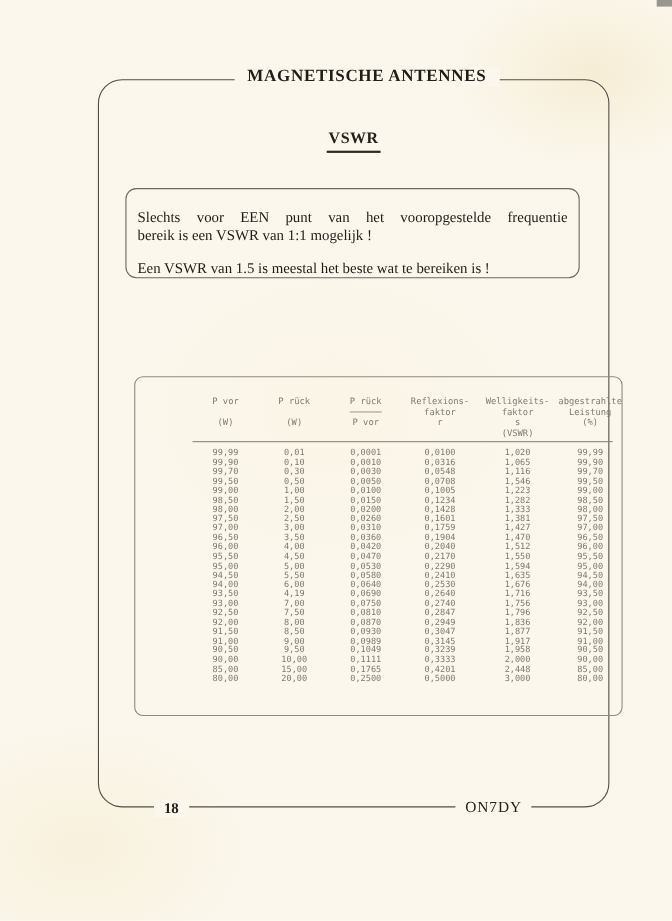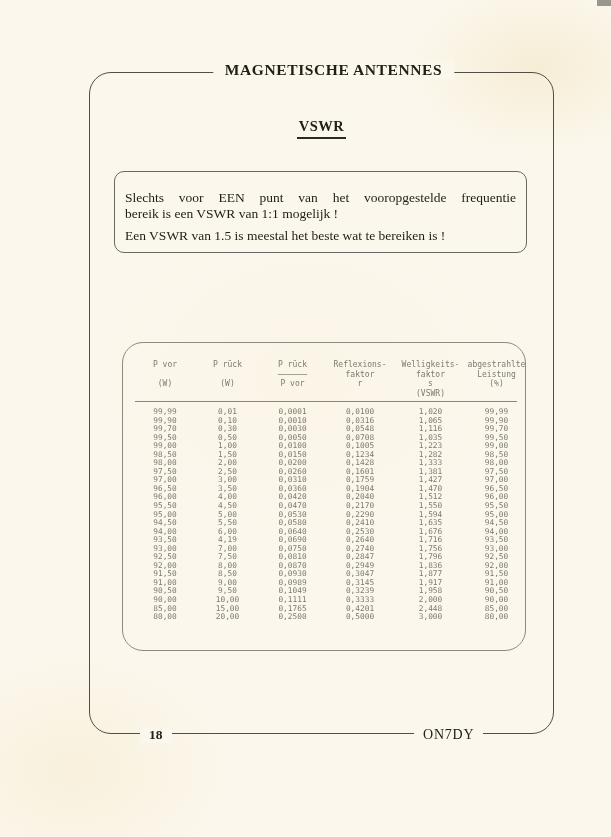--- a/index.html
+++ b/index.html
@@ -49,30 +49,31 @@
     color:#21201a;
     border-bottom:2px solid #2a2922; padding:0 2px 2px 2px;text-align:right;
   }
   .note-box{
     position:absolute; left:24px; top:98px; width:391px; height:67px;
     border:1.3px solid #6a6862; border-radius:10px;
     padding:6px 10px 7px 10px;
     font-size:13.5px; line-height:15.5px; color:#1e1d18;
   }
   .justify-line{ text-align:justify; text-align-last:justify;margin-top:12px; }
-  .para2{ margin-top:7px; }
+  .para2{ margin-top:15px; }
   .statement{
     position:absolute; top:211px; left:0; width:100%;
     text-align:center; font-weight:bold; font-size:13px; color:#1c1b16;
   }
   .table-box{
     position:absolute; left:32px; top:269px; width:402px; height:307px;
-    border:1.2px solid #8d8a80; border-radius:21px;
+    border:1.2px solid #8d8a80; border-radius:8px;
     font-family:"DejaVu Sans Mono", monospace;
     color:#7d7a70;
+    padding-left:40px;
   }
   .thead{
     display:grid;
     grid-template-columns:60px 65px 65px 70px 71px 61px;
     padding:17px 0 0 12px;
   }
   .hcell{
     font-size:8px; line-height:9.5px; text-align:center;
     white-space:pre-line;
   }
@@ -156,21 +157,21 @@
             <span class="tcell">0,0030</span>
             <span class="tcell">0,0548</span>
             <span class="tcell">1,116</span>
             <span class="tcell">99,70</span>
           </div>
           <div class="trow">
             <span class="tcell">99,50</span>
             <span class="tcell">0,50</span>
             <span class="tcell">0,0050</span>
             <span class="tcell">0,0708</span>
-            <span class="tcell">1,035</span>
+            <span class="tcell">1,546</span>
             <span class="tcell">99,50</span>
           </div>
           <div class="trow">
             <span class="tcell">99,00</span>
             <span class="tcell">1,00</span>
             <span class="tcell">0,0100</span>
             <span class="tcell">0,1005</span>
             <span class="tcell">1,223</span>
             <span class="tcell">99,00</span>
           </div>

